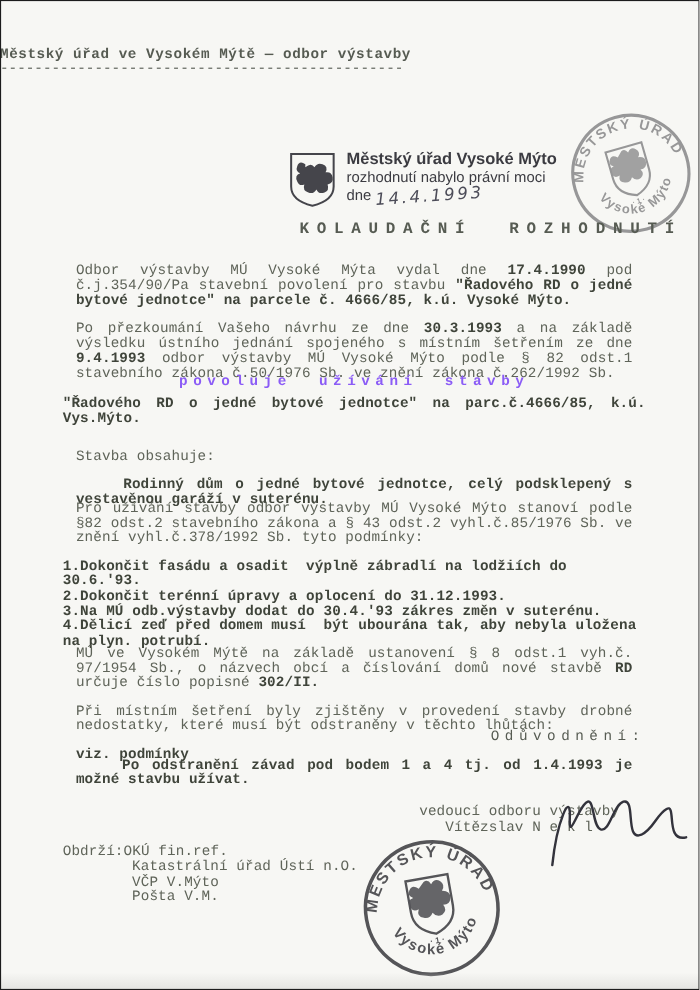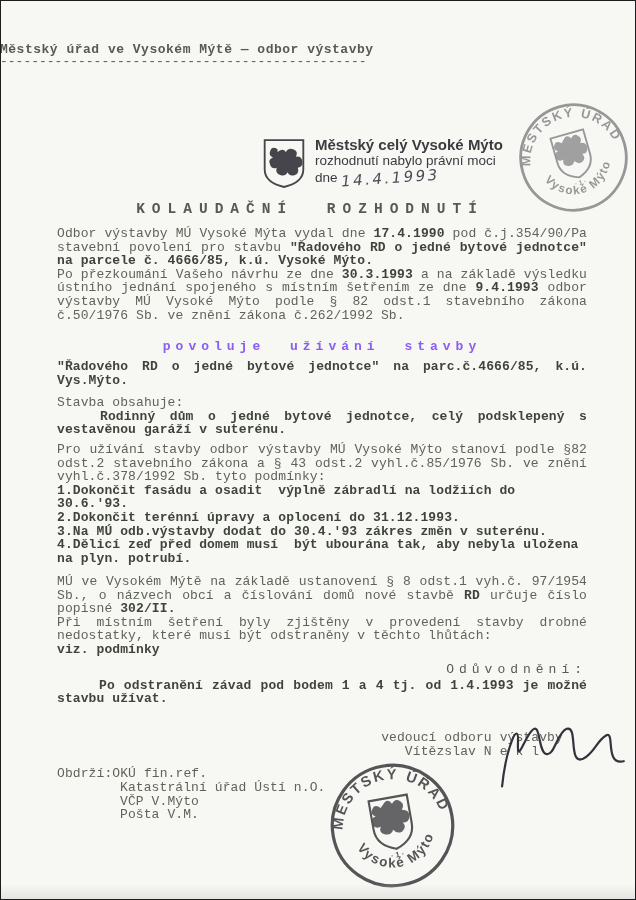--- a/index.html
+++ b/index.html
@@ -7,36 +7,36 @@
     width:636px;height:900px;position:relative;background:#f7f7f4;
     font-family:"Liberation Mono",monospace;color:#5f6459;overflow:hidden;
   }
   .page{position:absolute;inset:0;overflow:hidden;}
   .scan-frame{position:absolute;inset:0;border:1px solid #1c1c1c;pointer-events:none;z-index:20;}
   .bottom-shade{position:absolute;left:0;right:0;bottom:0;height:16px;
     background:linear-gradient(rgba(230,230,227,0),#e3e3e0);}
   .txt{font-size:13px;line-height:13.6px;letter-spacing:0.1px;}
   .just{text-align:justify;}
   .b{font-weight:700;color:#3f443a;}
-  p{margin:0;}
+  p{margin:12px;}
 
   #header{position:absolute;top:42px;left:0;right:0;
     font-size:13px;letter-spacing:0.5px;color:#565b52;font-weight:700;}
   .hdr-dash{line-height:10px;font-weight:400;letter-spacing:0;}
 
   #legal-stamp{position:absolute;left:261px;top:136px;display:flex;gap:8px;
     align-items:flex-start;color:#3b3b41;}
   .ls-text{font-family:"Liberation Sans",sans-serif;}
   .ls-org{font-weight:700;font-size:15px;line-height:17px;}
   .ls-line{font-size:13.5px;line-height:16px;}
   .hand{font-family:"DejaVu Sans",sans-serif;font-style:italic;font-size:15px;
     letter-spacing:2.5px;color:#4c4c58;display:inline-block;
     transform:rotate(-4deg) translateY(1px);}
 
-  #title{position:absolute;top:201px;left:0;right:16px;text-align:center;
+  #title{position:absolute;top:201px;left:0;right:16px;text-align:right;
     font-size:14.5px;font-weight:700;letter-spacing:7px;word-spacing:18px;color:#565b52;}
 
   #body1{position:absolute;top:227px;left:57px;width:530px;}
   #verdict-heading{position:absolute;top:339px;left:57px;width:530px;text-align:center;
     font-weight:700;letter-spacing:5px;word-spacing:12px;font-size:13px;color:#8b5cf6;}
   #verdict-object{position:absolute;top:360px;left:57px;width:530px;}
   #building{position:absolute;top:396px;left:57px;width:530px;}
   .indent1{text-indent:43px;}
   .indent2{text-indent:42px;}
   #conditions{position:absolute;top:443px;left:57px;width:530px;}
@@ -78,21 +78,21 @@
     <div>Městský úřad ve Vysokém Mýtě — odbor výstavby</div>
     <div class="hdr-dash">-----------------------------------------------</div>
   </div>
 
   <div id="legal-stamp">
     <svg width="46" height="56" viewBox="0 0 50 58">
       <path class="arms-outline" d="M4 3 h42 v32 q0 14 -21 19 q-21 -5 -21 -19 z"></path>
       <path class="arms-lion" d="M18 13 q-6 -4 -8 2 q-2 5 3 7 q-6 2 -3 8 q2 5 7 3 q-2 6 4 8 q5 2 8 -3 q2 5 8 3 q5 -2 3 -8 q6 -1 5 -7 q-1 -6 -7 -5 q3 -6 -3 -8 q-5 -2 -8 3 q-3 -5 -9 0 z"></path>
     </svg>
     <div class="ls-text">
-      <div class="ls-org">Městský celý Vysoké Mýto</div>
+      <div class="ls-org">Městský úřad Vysoké Mýto</div>
       <div class="ls-line">rozhodnutí nabylo právní moci</div>
       <div class="ls-line">
         <span>dne</span>
         <span class="hand">14.4.1993</span>
       </div>
     </div>
   </div>
 
   <svg id="stamp-top" viewBox="0 0 120 120">
     <defs>

